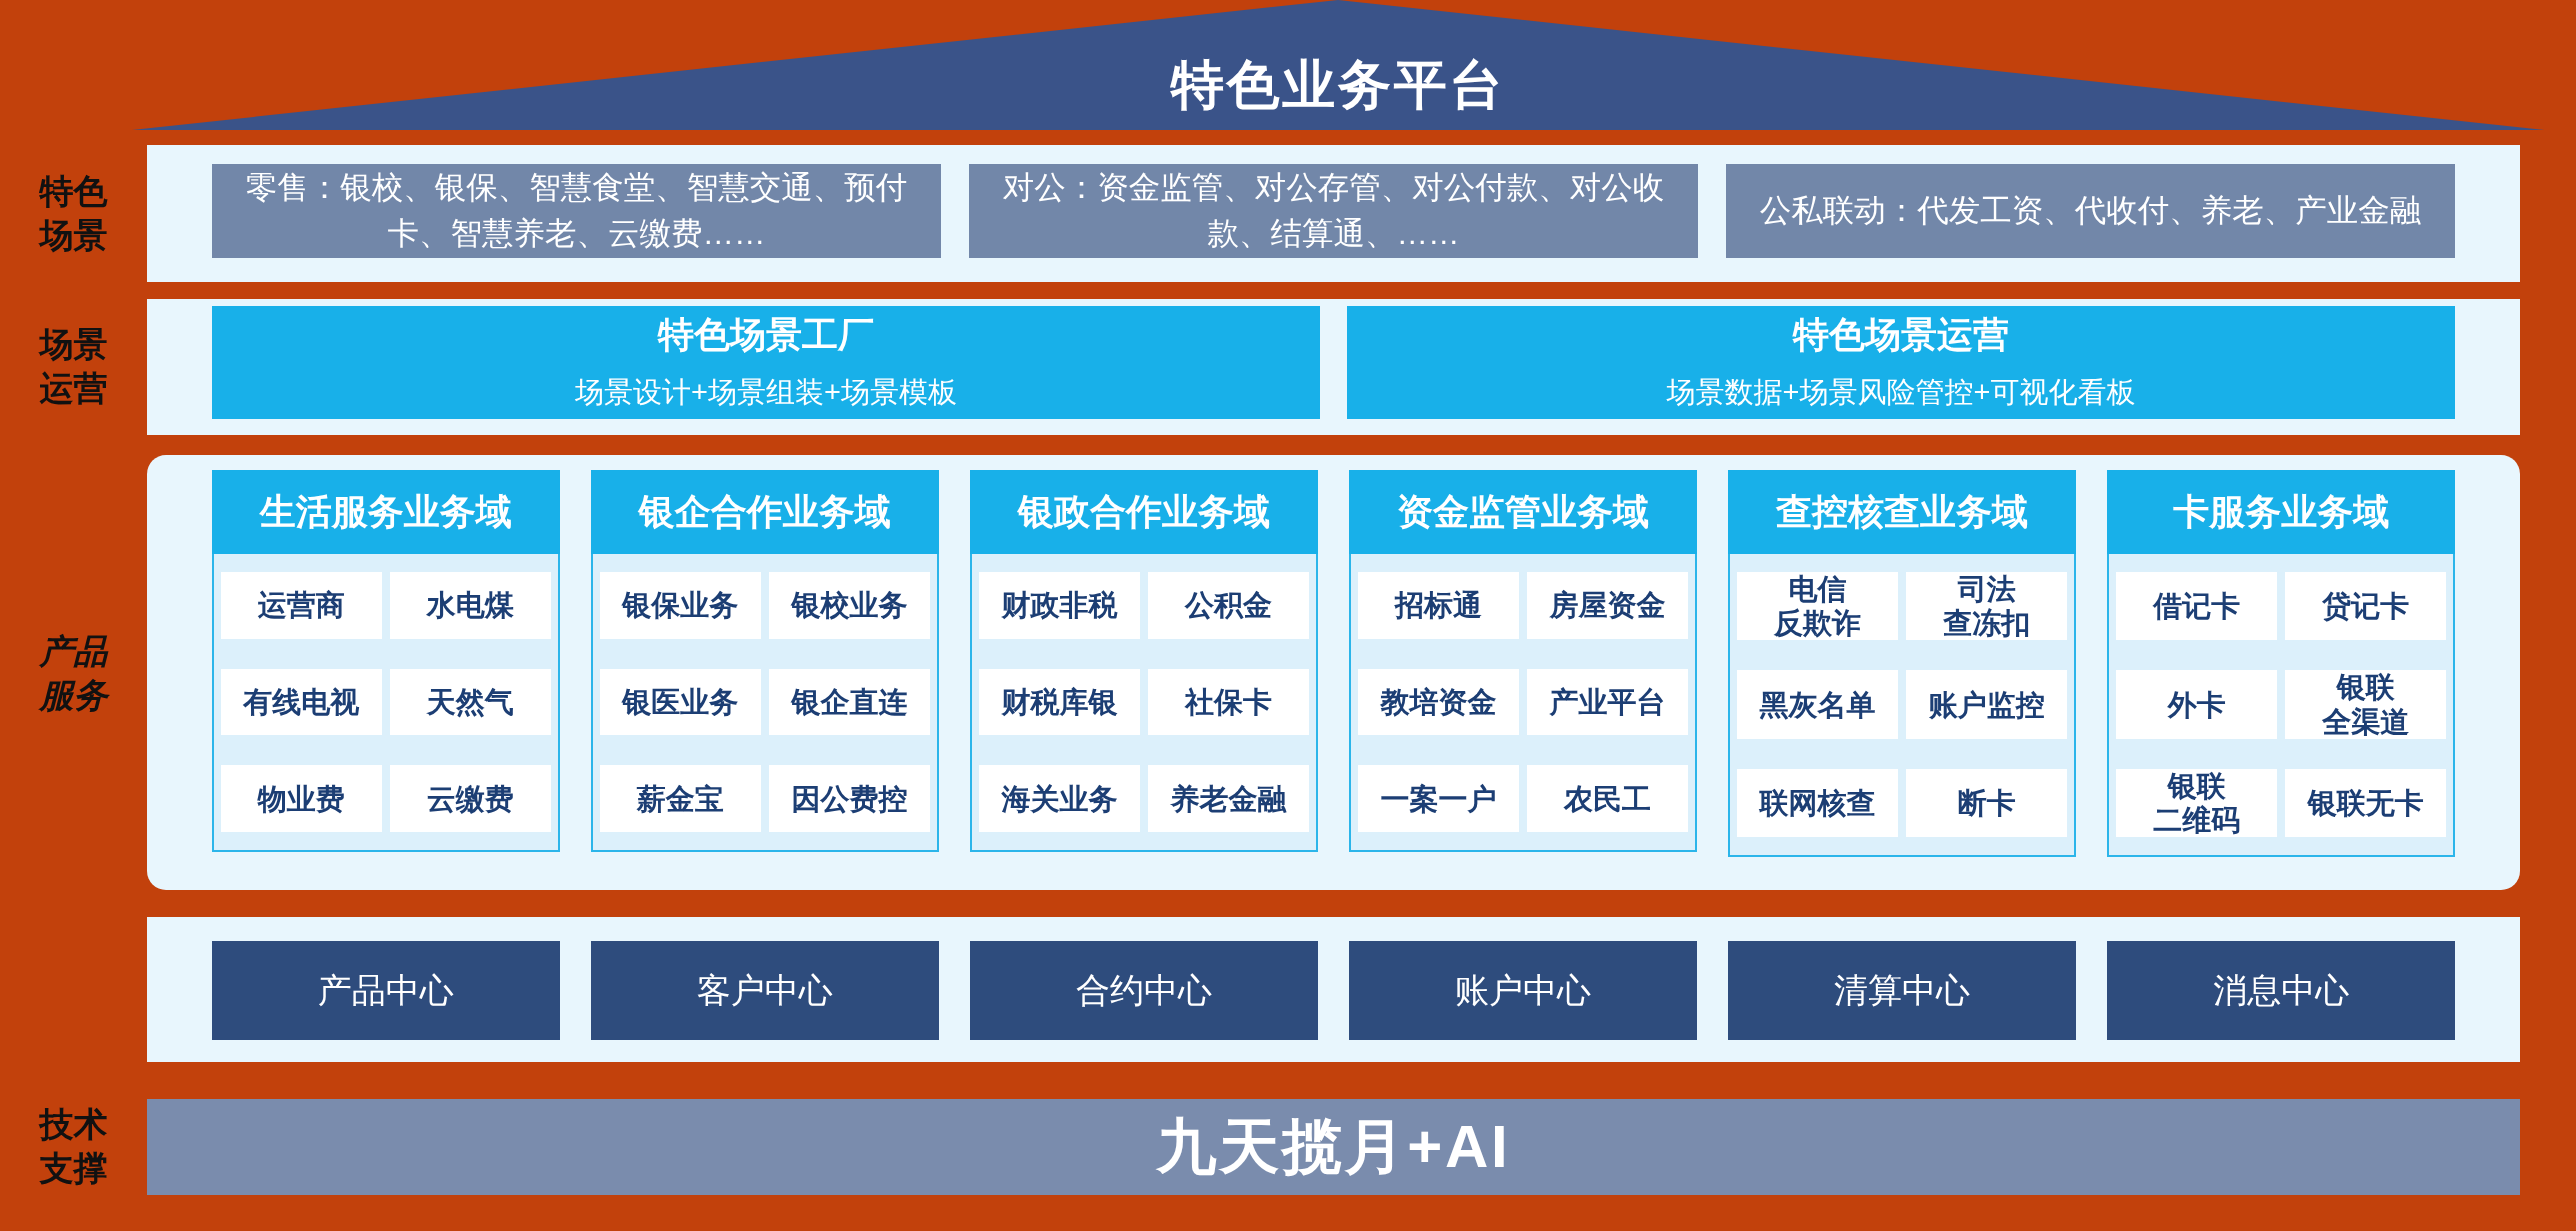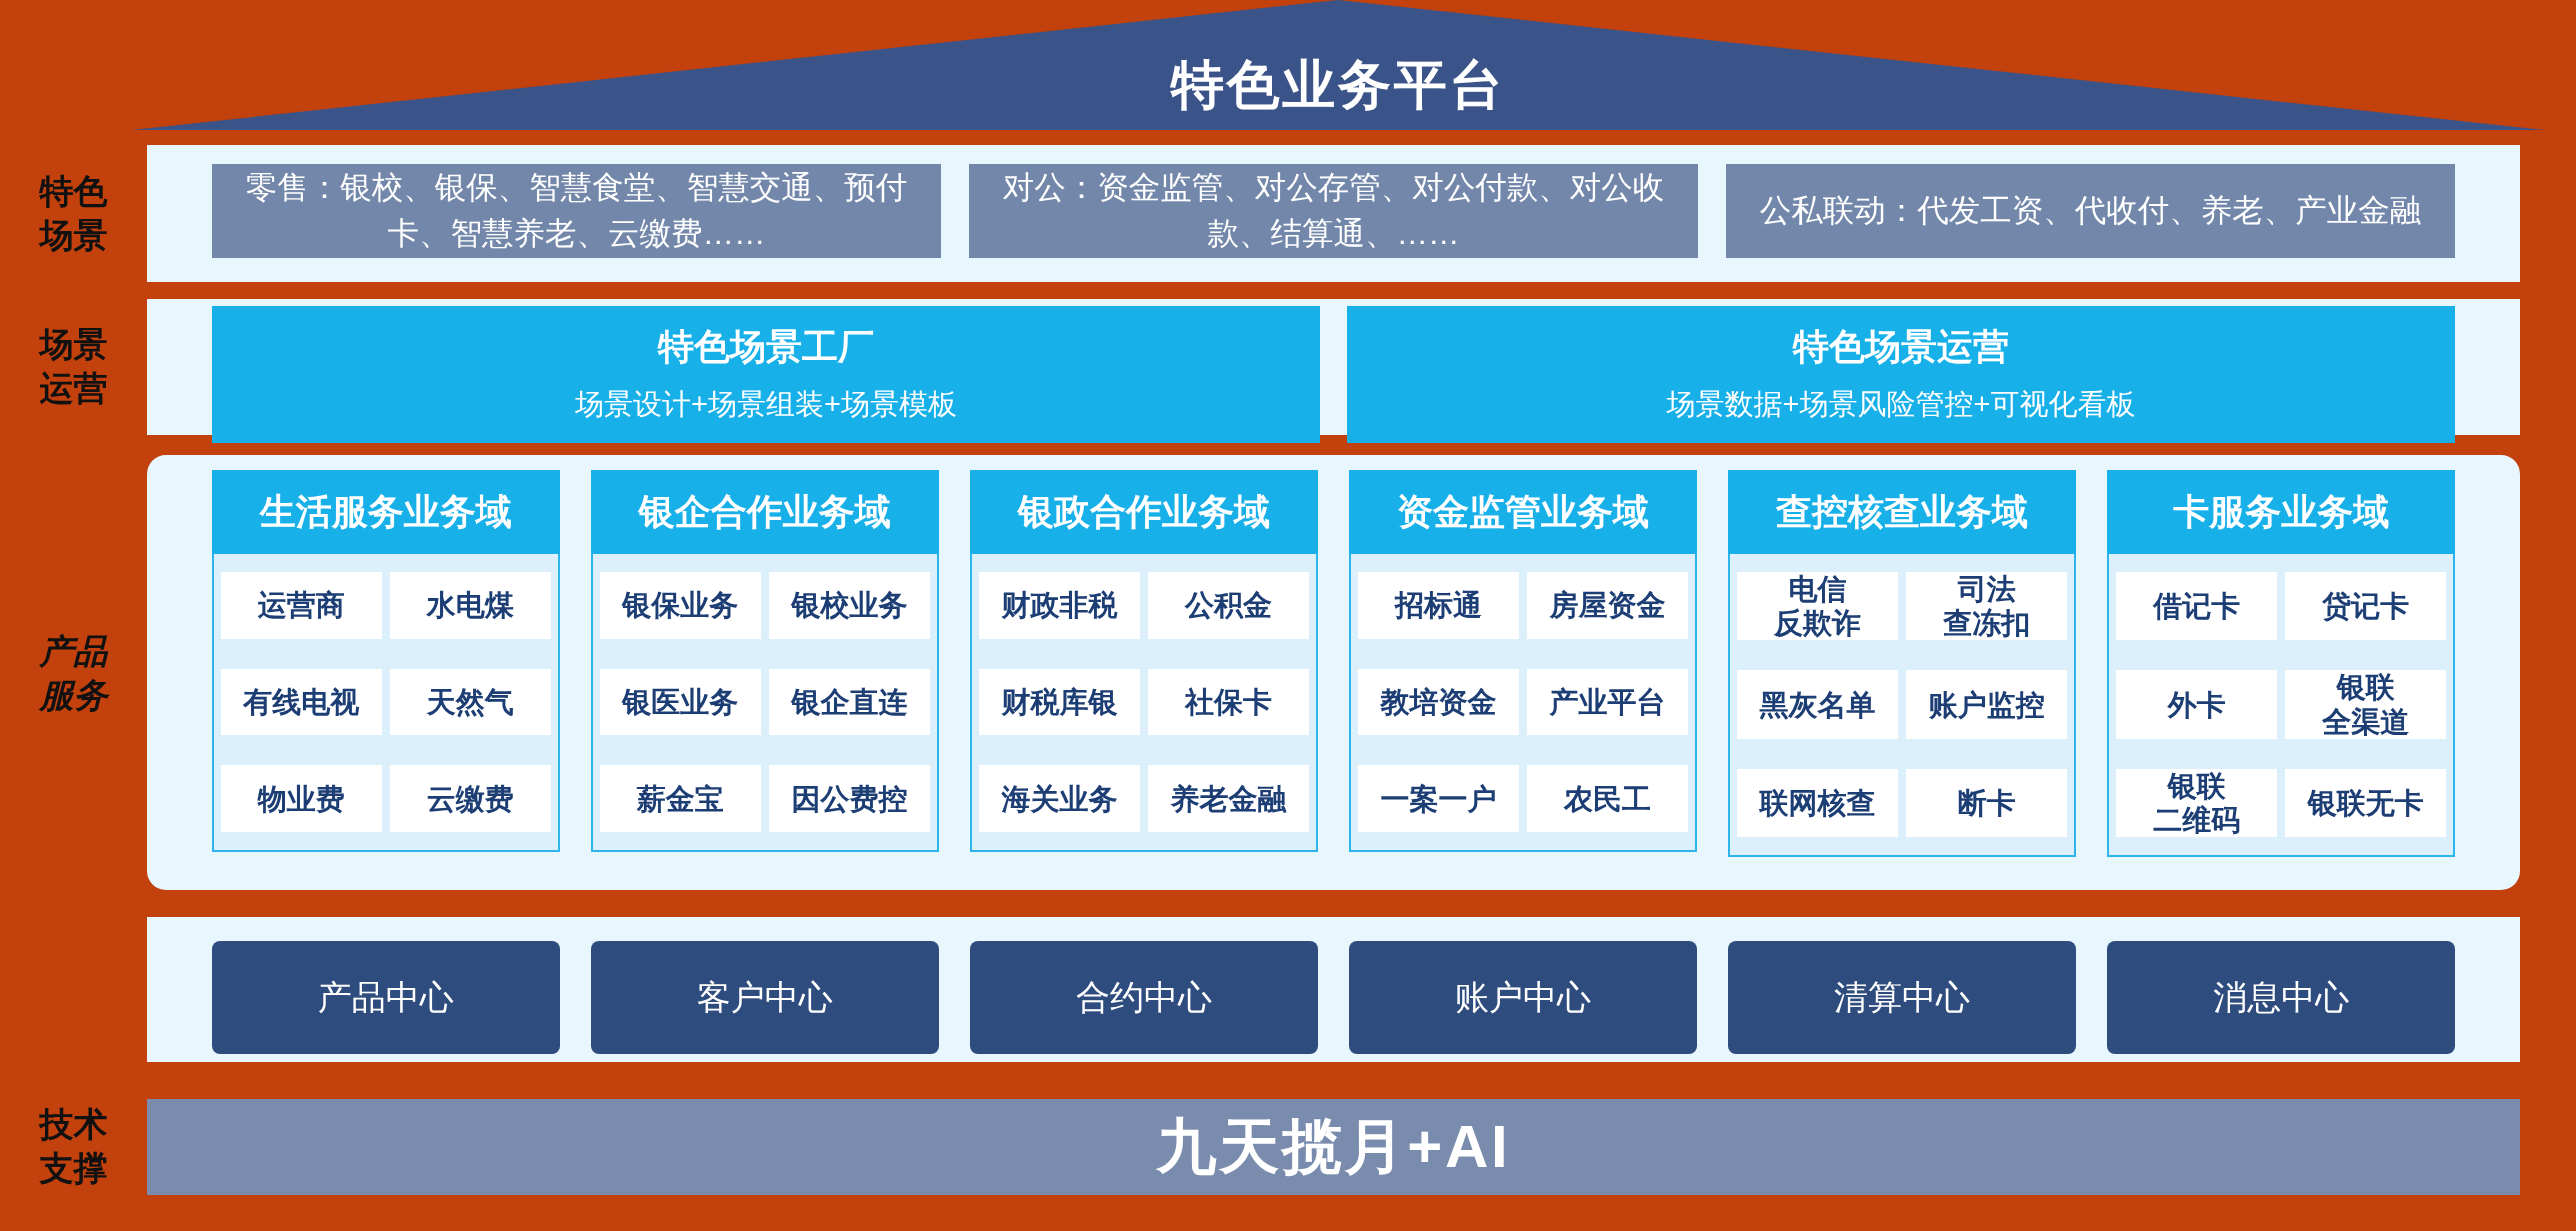--- a/index.html
+++ b/index.html
@@ -64,21 +64,21 @@
     background: #7287A9;
     color: #ffffff;
     display: flex; align-items: center; justify-content: center;
     text-align: center;
     font-size: 31.5px; line-height: 1.45;
     padding: 0 23px; box-sizing: border-box;
   }
 
   
   .op-box {
-    flex: 1; height: 137px;
+    flex: 1; height: 113px;
     background: #18B0E9;
     color: #ffffff;
     display: flex; flex-direction: column;
     align-items: center; justify-content: center;
     gap: 13px;
     text-align: center;
   }
   .op-title { font-size: 36px; font-weight: bold; }
   .op-sub   { font-size: 29px; }
 
@@ -107,27 +107,26 @@
     background: #ffffff;
     color: #1C3E74;
     font-size: 29px; font-weight: 600; line-height: 1.18;
     display: flex; align-items: center; justify-content: center;
     text-align: center;
     white-space: pre-line;
   }
 
   
   .center-box {
-    flex: 1; height: 113px;
+    flex: 1; height: 99px;
     background: #2E4C7D;
     color: #ffffff;
     font-size: 34px;
     display: flex; align-items: center; justify-content: center;
     text-align: center;
-    border-radius: 8px;
   }
 
   
   .tech-bar {
     position: absolute;
     left: 147px; top: 1099px;
     width: 2373px; height: 96px;
     background: #7A8CAD;
     color: #ffffff;
     font-size: 60px; font-weight: bold;

